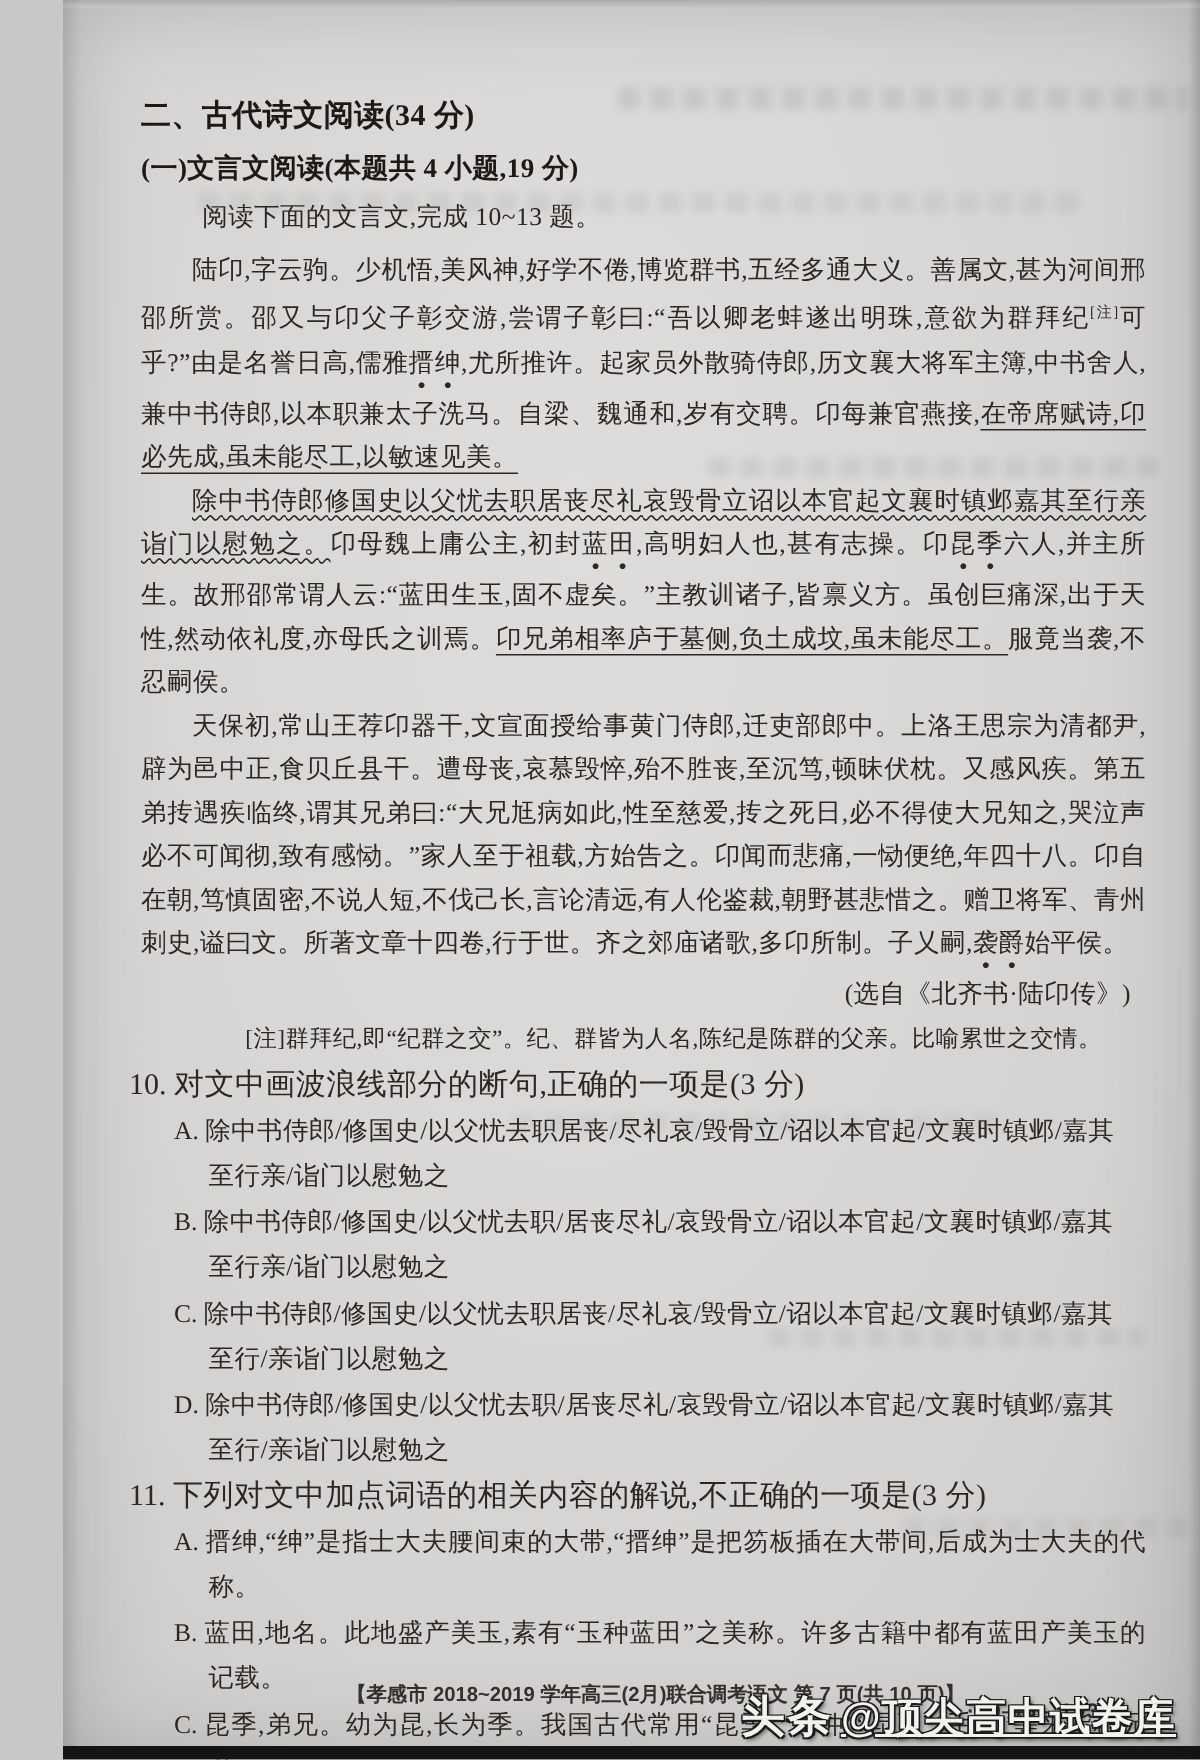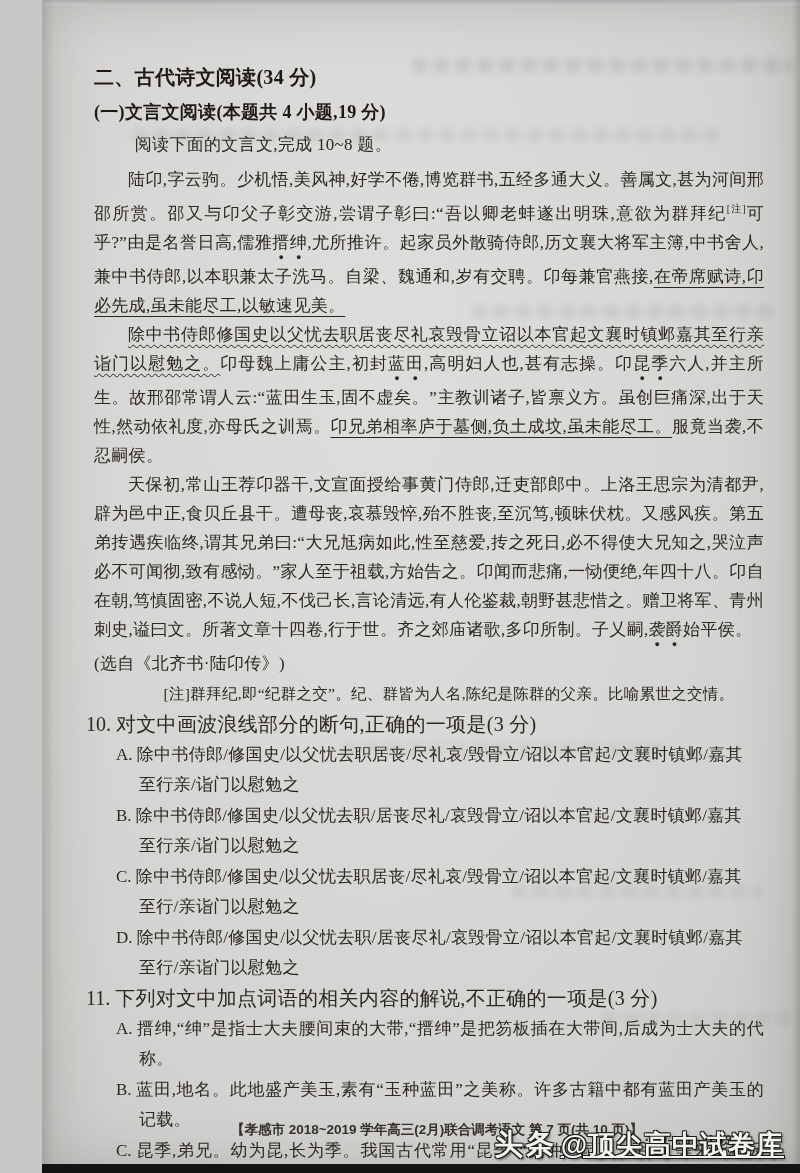--- a/index.html
+++ b/index.html
@@ -45,21 +45,21 @@
 
   .passage p.para{margin:0;line-height:29px;text-indent:2em;text-align:justify;}
   .seg-u{text-decoration-line:underline;text-decoration-style:solid;
          text-decoration-thickness:1px;text-underline-offset:5px;}
   .seg-w{text-decoration-line:underline;text-decoration-style:wavy;
          text-decoration-thickness:1px;text-underline-offset:4px;}
   .seg-d{-webkit-text-emphasis:filled circle #2b2822;-webkit-text-emphasis-position:under right;
          text-emphasis:filled circle #2b2822;text-emphasis-position:under right;}
   sup.note-ref{font-size:10px;letter-spacing:0;}
 
-  p.attribution{margin:0;line-height:29px;text-align:left;padding-right:10px;}
+  p.attribution{margin:0;line-height:29px;text-align:right;padding-right:10px;}
   p.note{margin:1px 0 0 0;line-height:30px;font-size:15.5px;padding-left:40px;text-align:center;}
 
   .question{margin:0;}
   .question p{margin:0;}
   .stem{line-height:30px;margin-left:-8px !important;font-size:20px;}
   .qnum{letter-spacing:0;}
   .option{
     line-height:30px;
     margin-left:22px !important;
     padding-left:23px;
@@ -97,21 +97,21 @@
   <div class="ghost" style="left:370px;top:58px;width:380px;height:15px;"></div>
   <div class="ghost" style="left:90px;top:128px;width:590px;height:14px;opacity:.7;"></div>
   <div class="ghost" style="left:430px;top:305px;width:300px;height:13px;opacity:.8;"></div>
   <div class="ghost" style="left:300px;top:742px;width:330px;height:13px;opacity:.6;"></div>
   <div class="ghost" style="left:470px;top:885px;width:250px;height:13px;opacity:.7;"></div>
   <div class="ghost" style="left:560px;top:1012px;width:190px;height:13px;opacity:.6;"></div>
 
   <main class="content">
     <h1 class="section-title">二、古代诗文阅读(34 分)</h1>
     <h2 class="subsection-title">(一)文言文阅读(本题共 4 小题,19 分)</h2>
-    <p class="instruction">阅读下面的文言文,完成 10~8 题。</p>
+    <p class="instruction">阅读下面的文言文,完成 10~13 题。</p>
 
     <div class="passage">
         <p class="para"><span>陆卬,字云驹。少机悟,美风神,好学不倦,博览群书,五经多通大义。善属文,甚为河间邢邵所赏。邵又与卬父子彰交游,尝谓子彰曰:“吾以卿老蚌遂出明珠,意欲为群拜纪</span><sup class="note-ref">[注]</sup><span>可乎?”由是名誉日高,儒雅</span><span class="seg-d">搢绅</span><span>,尤所推许。起家员外散骑侍郎,历文襄大将军主簿,中书舍人,兼中书侍郎,以本职兼太子洗马。自梁、魏通和,岁有交聘。卬每兼官燕接,</span><span class="seg-u">在帝席赋诗,卬必先成,虽未能尽工,以敏速见美。</span></p>
         <p class="para"><span class="seg-w">除中书侍郎修国史以父忧去职居丧尽礼哀毁骨立诏以本官起文襄时镇邺嘉其至行亲诣门以慰勉之。</span><span>卬母魏上庸公主,初封</span><span class="seg-d">蓝田</span><span>,高明妇人也,甚有志操。卬</span><span class="seg-d">昆季</span><span>六人,并主所生。故邢邵常谓人云:“蓝田生玉,固不虚矣。”主教训诸子,皆禀义方。虽创巨痛深,出于天性,然动依礼度,亦母氏之训焉。</span><span class="seg-u">卬兄弟相率庐于墓侧,负土成坟,虽未能尽工。</span><span>服竟当袭,不忍嗣侯。</span></p>
         <p class="para"><span>天保初,常山王荐卬器干,文宣面授给事黄门侍郎,迁吏部郎中。上洛王思宗为清都尹,辟为邑中正,食贝丘县干。遭母丧,哀慕毁悴,殆不胜丧,至沉笃,顿昧伏枕。又感风疾。第五弟抟遇疾临终,谓其兄弟曰:“大兄尪病如此,性至慈爱,抟之死日,必不得使大兄知之,哭泣声必不可闻彻,致有感恸。”家人至于祖载,方始告之。卬闻而悲痛,一恸便绝,年四十八。卬自在朝,笃慎固密,不说人短,不伐己长,言论清远,有人伦鉴裁,朝野甚悲惜之。赠卫将军、青州刺史,谥曰文。所著文章十四卷,行于世。齐之郊庙诸歌,多卬所制。子乂嗣,</span><span class="seg-d">袭爵</span><span>始平侯。</span></p>
       </div>
 
     <p class="attribution">(选自《北齐书·陆卬传》)</p>
     <p class="note">[注]群拜纪,即“纪群之交”。纪、群皆为人名,陈纪是陈群的父亲。比喻累世之交情。</p>
 

